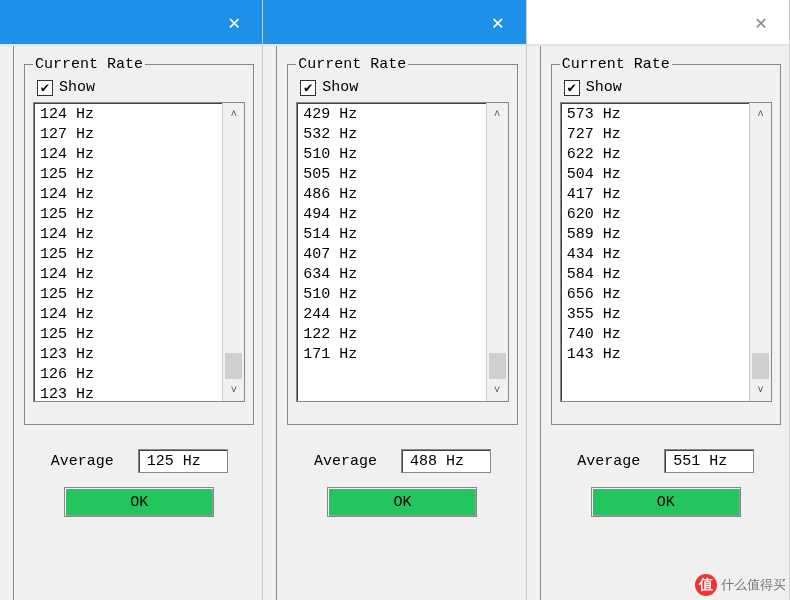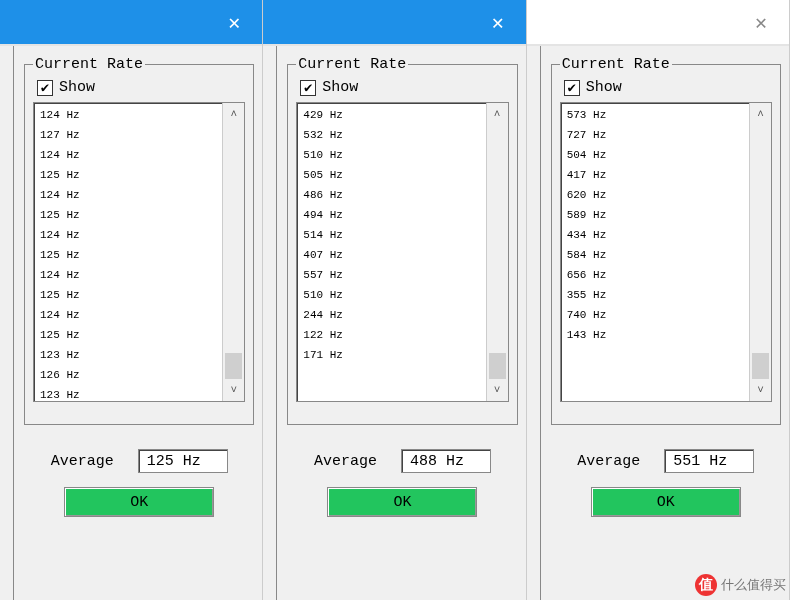--- a/index.html
+++ b/index.html
@@ -90,21 +90,21 @@
   }
   .listbox {
     flex: 1;
     overflow: hidden;
     padding: 2px 0 2px 6px;
     white-space: nowrap;
   }
   .list-item {
     height: 20px;
     line-height: 20px;
-    font-size: 11px;
+    font-size: 15px;
   }
   .vscroll {
     width: 22px;
     background: #f0f0f0;
     border-left: 1px solid #ccc;
     display: flex;
     flex-direction: column;
   }
   .sb-btn {
     height: 22px;
@@ -270,21 +270,21 @@
             <div class="listbox-wrap">
               <div class="listbox">
                 <div class="list-item">429 Hz</div>
                 <div class="list-item">532 Hz</div>
                 <div class="list-item">510 Hz</div>
                 <div class="list-item">505 Hz</div>
                 <div class="list-item">486 Hz</div>
                 <div class="list-item">494 Hz</div>
                 <div class="list-item">514 Hz</div>
                 <div class="list-item">407 Hz</div>
-                <div class="list-item">557 Hz</div>
+                <div class="list-item">634 Hz</div>
                 <div class="list-item">510 Hz</div>
                 <div class="list-item">244 Hz</div>
                 <div class="list-item">122 Hz</div>
                 <div class="list-item">171 Hz</div>
               </div>
               <div class="vscroll">
                 <div class="sb-btn">
                   <span>˄</span>
                 </div>
                 <div class="sb-track">
@@ -318,20 +318,21 @@
             <div class="show-row">
               <div class="checkbox">
                 <span>✔</span>
               </div>
               <span>Show</span>
             </div>
             <div class="listbox-wrap">
               <div class="listbox">
                 <div class="list-item">573 Hz</div>
                 <div class="list-item">727 Hz</div>
+                <div class="list-item">622 Hz</div>
                 <div class="list-item">504 Hz</div>
                 <div class="list-item">417 Hz</div>
                 <div class="list-item">620 Hz</div>
                 <div class="list-item">589 Hz</div>
                 <div class="list-item">434 Hz</div>
                 <div class="list-item">584 Hz</div>
                 <div class="list-item">656 Hz</div>
                 <div class="list-item">355 Hz</div>
                 <div class="list-item">740 Hz</div>
                 <div class="list-item">143 Hz</div>

